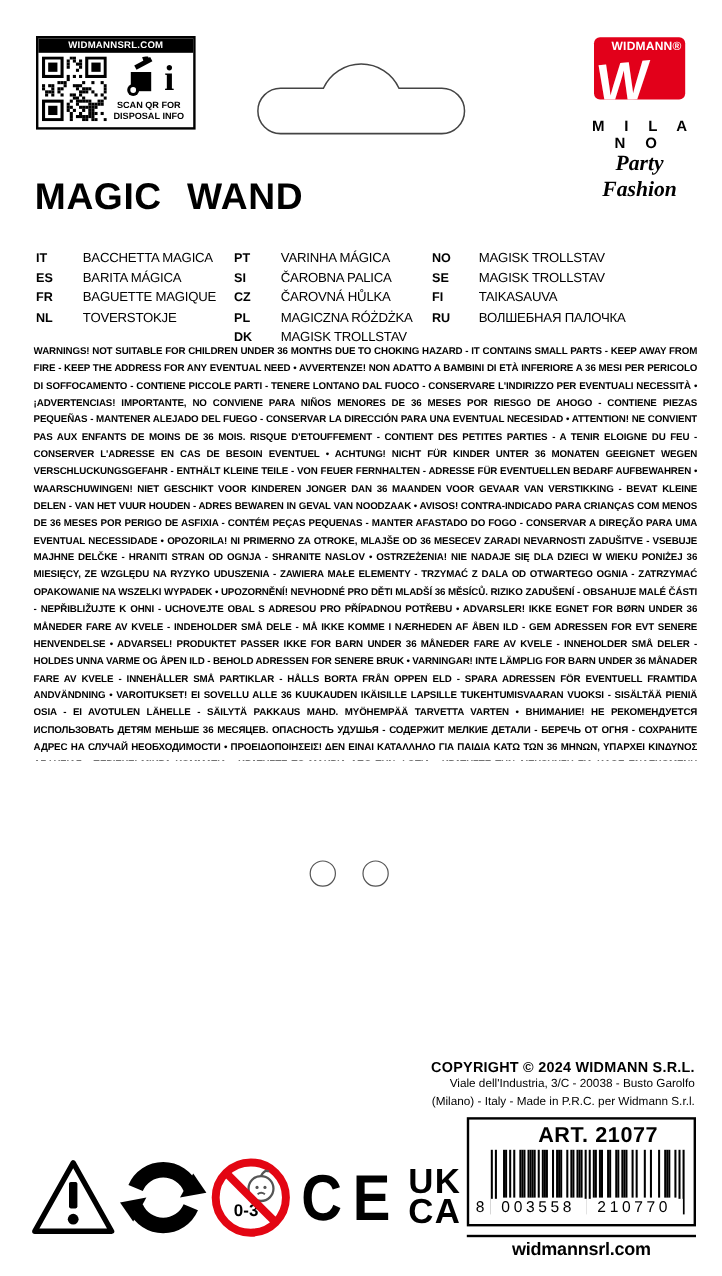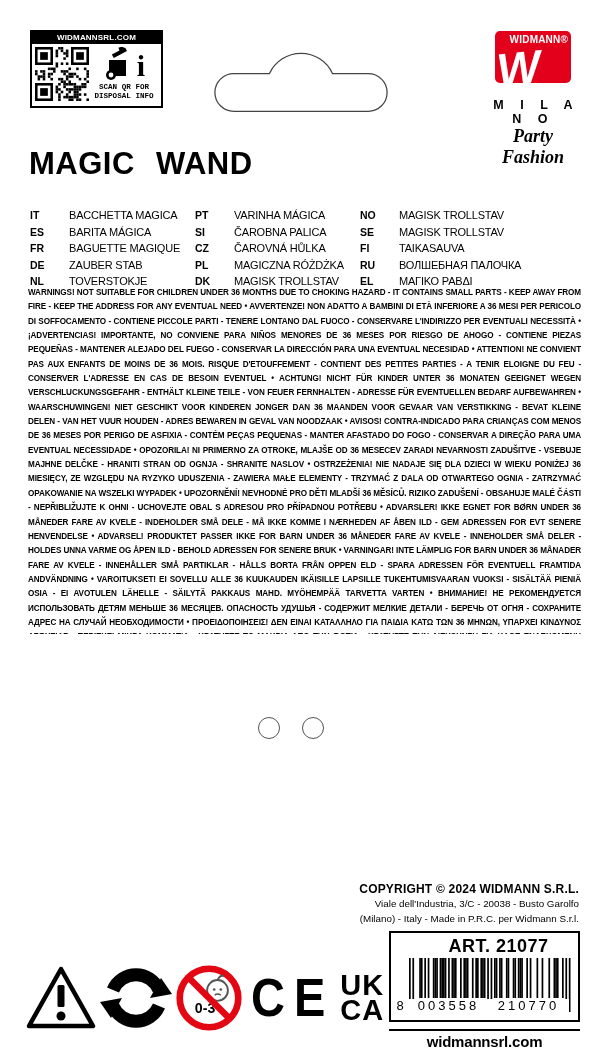--- a/index.html
+++ b/index.html
@@ -12,21 +12,21 @@
   
   .qr-panel { position:absolute; left:30px; top:30px; width:133px; height:78px;
     border:2px solid #000; background:#fff; }
   .qr-panel-header { background:#000; color:#fff; font-size:8px; font-weight:700;
     text-align:center; letter-spacing:.2px; line-height:12px; height:12px; }
   .qr-panel-body { display:flex; padding:3px 2px 2px 3px; }
   .qr-code { width:54px; height:54px; flex:0 0 54px; }
   .qr-right { flex:1; display:flex; flex-direction:column; align-items:center; }
   .disposal-icons { display:flex; align-items:flex-end; height:34px; }
   .info-i { font-weight:900; font-size:30px; line-height:30px; font-family:"Liberation Serif",serif; }
-  .qr-caption { font-size:7.6px; font-weight:700; line-height:9px; text-align:center; margin-top:2px;font-family:Liberation Mono, monospace; }
+  .qr-caption { font-size:7.6px; font-weight:700; line-height:9px; text-align:center; margin-top:2px; }
 
   
   .hang-hole { position:absolute; left:196px; top:50px; width:210px; height:66px; }
 
   
   .brand { position:absolute; left:486px; top:31px; width:94px; text-align:center; }
   .brand-box { position:relative; margin:0 auto; width:76px; height:52px;
     border-radius:5px; overflow:hidden; }
   .brand-name { position:absolute; top:3px; right:3px; color:#fff; font-size:10px;
     font-weight:700; letter-spacing:.2px; }
@@ -255,24 +255,20 @@
       </div>
     <div class="lang-row">
         <span class="lang-code">ES</span>
         <span class="lang-name">BARITA MÁGICA</span>
       </div>
     <div class="lang-row">
         <span class="lang-code">FR</span>
         <span class="lang-name">BAGUETTE MAGIQUE</span>
       </div>
     <div class="lang-row">
-        <span class="lang-code">DE</span>
-        <span class="lang-name">ZAUBER STAB</span>
-      </div>
-    <div class="lang-row">
         <span class="lang-code">NL</span>
         <span class="lang-name">TOVERSTOKJE</span>
       </div>
   </div>
   <div class="lang-col">
     <div class="lang-row">
         <span class="lang-code">PT</span>
         <span class="lang-name">VARINHA MÁGICA</span>
       </div>
     <div class="lang-row">
@@ -301,24 +297,20 @@
         <span class="lang-code">SE</span>
         <span class="lang-name">MAGISK TROLLSTAV</span>
       </div>
     <div class="lang-row">
         <span class="lang-code">FI</span>
         <span class="lang-name">TAIKASAUVA</span>
       </div>
     <div class="lang-row">
         <span class="lang-code">RU</span>
         <span class="lang-name">ВОЛШЕБНАЯ ПАЛОЧКА</span>
-      </div>
-    <div class="lang-row">
-        <span class="lang-code">EL</span>
-        <span class="lang-name">ΜΑΓΙΚΟ ΡΑΒΔΙ</span>
       </div>
   </div>
 </div>
 
 <div class="warnings">WARNINGS! NOT SUITABLE FOR CHILDREN UNDER 36 MONTHS DUE TO CHOKING HAZARD - IT CONTAINS SMALL PARTS - KEEP AWAY FROM FIRE - KEEP THE ADDRESS FOR ANY EVENTUAL NEED • AVVERTENZE! NON ADATTO A BAMBINI DI ETÀ INFERIORE A 36 MESI PER PERICOLO DI SOFFOCAMENTO - CONTIENE PICCOLE PARTI - TENERE LONTANO DAL FUOCO - CONSERVARE L'INDIRIZZO PER EVENTUALI NECESSITÀ • ¡ADVERTENCIAS! IMPORTANTE, NO CONVIENE PARA NIÑOS MENORES DE 36 MESES POR RIESGO DE AHOGO - CONTIENE PIEZAS PEQUEÑAS - MANTENER ALEJADO DEL FUEGO - CONSERVAR LA DIRECCIÓN PARA UNA EVENTUAL NECESIDAD • ATTENTION! NE CONVIENT PAS AUX ENFANTS DE MOINS DE 36 MOIS. RISQUE D'ETOUFFEMENT - CONTIENT DES PETITES PARTIES - A TENIR ELOIGNE DU FEU - CONSERVER L'ADRESSE EN CAS DE BESOIN EVENTUEL • ACHTUNG! NICHT FÜR KINDER UNTER 36 MONATEN GEEIGNET WEGEN VERSCHLUCKUNGSGEFAHR - ENTHÄLT KLEINE TEILE - VON FEUER FERNHALTEN - ADRESSE FÜR EVENTUELLEN BEDARF AUFBEWAHREN • WAARSCHUWINGEN! NIET GESCHIKT VOOR KINDEREN JONGER DAN 36 MAANDEN VOOR GEVAAR VAN VERSTIKKING - BEVAT KLEINE DELEN - VAN HET VUUR HOUDEN - ADRES BEWAREN IN GEVAL VAN NOODZAAK • AVISOS! CONTRA-INDICADO PARA CRIANÇAS COM MENOS DE 36 MESES POR PERIGO DE ASFIXIA - CONTÉM PEÇAS PEQUENAS - MANTER AFASTADO DO FOGO - CONSERVAR A DIREÇÃO PARA UMA EVENTUAL NECESSIDADE • OPOZORILA! NI PRIMERNO ZA OTROKE, MLAJŠE OD 36 MESECEV ZARADI NEVARNOSTI ZADUŠITVE - VSEBUJE MAJHNE DELČKE - HRANITI STRAN OD OGNJA - SHRANITE NASLOV • OSTRZEŻENIA! NIE NADAJE SIĘ DLA DZIECI W WIEKU PONIŻEJ 36 MIESIĘCY, ZE WZGLĘDU NA RYZYKO UDUSZENIA - ZAWIERA MAŁE ELEMENTY - TRZYMAĆ Z DALA OD OTWARTEGO OGNIA - ZATRZYMAĆ OPAKOWANIE NA WSZELKI WYPADEK • UPOZORNĚNÍ! NEVHODNÉ PRO DĚTI MLADŠÍ 36 MĚSÍCŮ. RIZIKO ZADUŠENÍ - OBSAHUJE MALÉ ČÁSTI - NEPŘIBLIŽUJTE K OHNI - UCHOVEJTE OBAL S ADRESOU PRO PŘÍPADNOU POTŘEBU • ADVARSLER! IKKE EGNET FOR BØRN UNDER 36 MÅNEDER FARE AV KVELE - INDEHOLDER SMÅ DELE - MÅ IKKE KOMME I NÆRHEDEN AF ÅBEN ILD - GEM ADRESSEN FOR EVT SENERE HENVENDELSE • ADVARSEL! PRODUKTET PASSER IKKE FOR BARN UNDER 36 MÅNEDER FARE AV KVELE - INNEHOLDER SMÅ DELER - HOLDES UNNA VARME OG ÅPEN ILD - BEHOLD ADRESSEN FOR SENERE BRUK • VARNINGAR! INTE LÄMPLIG FOR BARN UNDER 36 MÅNADER FARE AV KVELE - INNEHÅLLER SMÅ PARTIKLAR - HÅLLS BORTA FRÅN OPPEN ELD - SPARA ADRESSEN FÖR EVENTUELL FRAMTIDA ANDVÄNDNING • VAROITUKSET! EI SOVELLU ALLE 36 KUUKAUDEN IKÄISILLE LAPSILLE TUKEHTUMISVAARAN VUOKSI - SISÄLTÄÄ PIENIÄ OSIA - EI AVOTULEN LÄHELLE - SÄILYTÄ PAKKAUS MAHD. MYÖHEMPÄÄ TARVETTA VARTEN • ВНИМАНИЕ! НЕ РЕКОМЕНДУЕТСЯ ИСПОЛЬЗОВАТЬ ДЕТЯМ МЕНЬШЕ 36 МЕСЯЦЕВ. ОПАСНОСТЬ УДУШЬЯ - СОДЕРЖИТ МЕЛКИЕ ДЕТАЛИ - БЕРЕЧЬ ОТ ОГНЯ - СОХРАНИТЕ АДРЕС НА СЛУЧАЙ НЕОБХОДИМОСТИ • ΠΡΟΕΙΔΟΠΟΙΗΣΕΙΣ! ΔΕΝ ΕΙΝΑΙ ΚΑΤΑΛΛΗΛΟ ΓΙΑ ΠΑΙΔΙΑ ΚΑΤΩ ΤΩΝ 36 ΜΗΝΩΝ, ΥΠΑΡΧΕΙ ΚΙΝΔΥΝΟΣ ΑΣΦΥΞΙΑΣ - ΠΕΡΙΕΧΕΙ ΜΙΚΡΑ ΚΟΜΜΑΤΙΑ - ΚΡΑΤΗΣΤΕ ΤΟ ΜΑΚΡΙΑ ΑΠΟ ΤΗΝ ΦΩΤΙΑ - ΚΡΑΤΗΣΤΕ ΤΗΝ ΔΙΕΥΘΥΝΣΗ ΓΙΑ ΚΑΘΕ ΕΝΔΕΧΟΜΕΝΗ ΑΝΑΓΚΗ</div>
 
 <div class="die-hole left"></div>
 <div class="die-hole right"></div>
 
 <div class="copyright">

